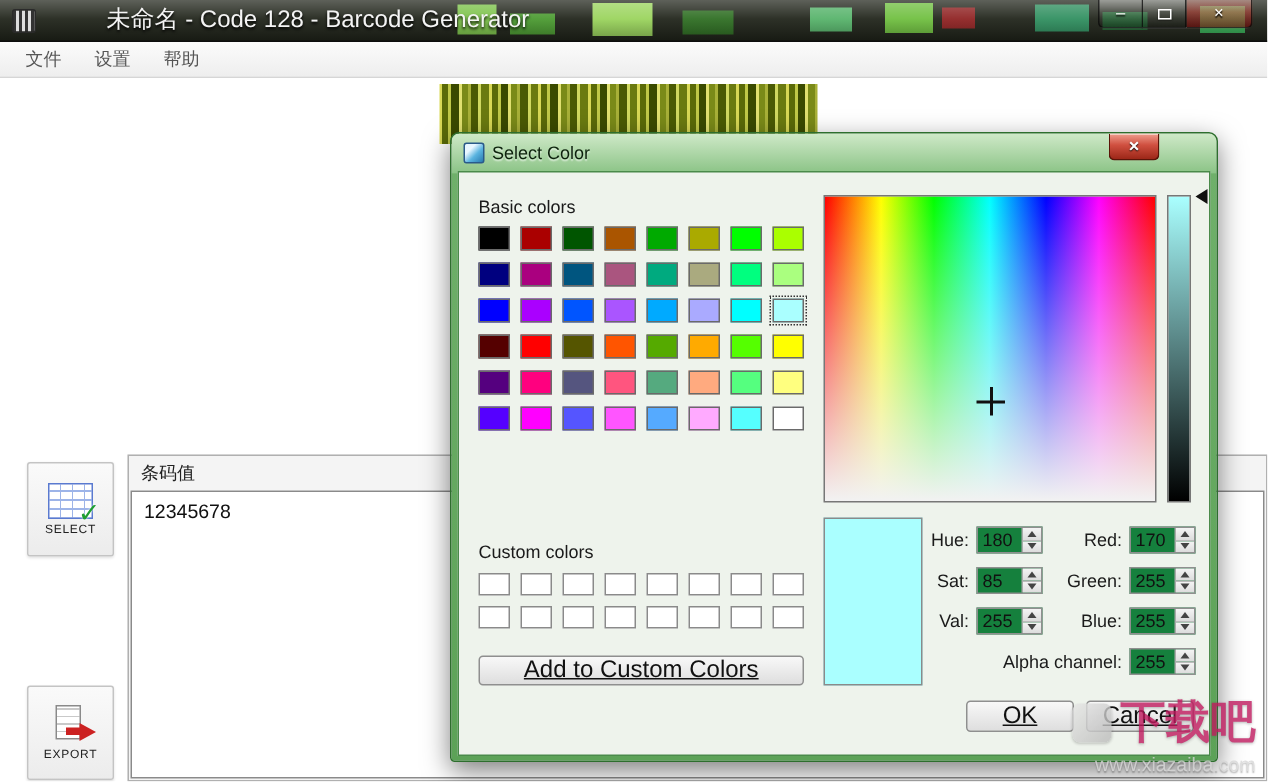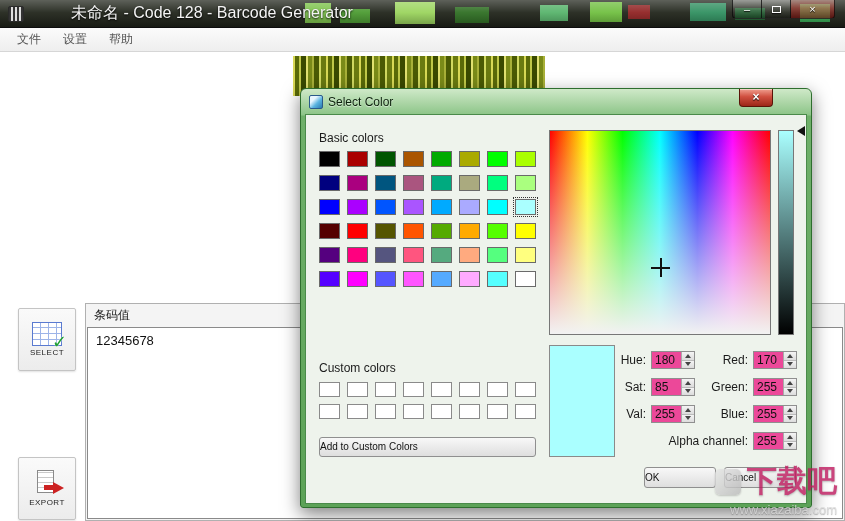--- a/index.html
+++ b/index.html
@@ -123,33 +123,33 @@
                linear-gradient(to right,#f00 0%,#ff0 17%,#0f0 33%,#0ff 50%,#00f 67%,#f0f 83%,#f00 100%); }
   .crosshair { position:absolute; left:101px; top:127px; width:19px; height:19px; }
   .crosshair::before { content:""; position:absolute; left:9px; top:0; width:2px; height:19px; background:#111; }
   .crosshair::after { content:""; position:absolute; top:9px; left:0; height:2px; width:19px; background:#111; }
 
   .value-slider { position:absolute; left:472px; top:15px; width:16px; height:205px; border:1px solid #777; cursor:pointer; }
   .slider-arrow { position:absolute; left:491px; top:11px; width:0; height:0; cursor:pointer;
     border-top:5px solid transparent; border-bottom:5px solid transparent; border-right:8px solid #111; }
 
   .qt-button { background:linear-gradient(#f8f8f8,#dedede); border:1px solid #8f8f8f; border-radius:3px;
-    font-size:10px; color:#111; text-align:left; cursor:pointer; }
+    font-size:16px; color:#111; text-align:center; cursor:pointer;text-decoration:underline; }
   .btn-add { position:absolute; left:13px; top:322px; width:217px; height:20px; line-height:18px; }
   .btn-ok { position:absolute; left:338px; top:352px; width:72px; height:21px; line-height:19px; }
   .btn-cancel { position:absolute; left:418px; top:352px; width:72px; height:21px; line-height:19px; }
 
   .color-preview { position:absolute; left:243px; top:230px; width:66px; height:112px; border:1px solid #8a8a8a; }
 
   .field { position:absolute; display:flex; align-items:center; gap:5px; height:18px; }
   .f-left { left:252px; }  .f-right { left:347px; }
   .f-hue,.f-red { top:236px; } .f-sat,.f-green { top:263px; } .f-val,.f-blue { top:290px; } .f-alpha { top:317px; }
   .flabel { display:inline-block; text-align:right; color:#1a1a1a; }
   .f-left .flabel { width:88px; } .f-right .flabel { width:95px; }
-  .spinbox { display:flex; width:44px; height:18px; background:#ec4899; border:1px solid #8f8f8f; cursor:text; }
+  .spinbox { display:flex; width:44px; height:18px; background:#15803d; border:1px solid #8f8f8f; cursor:text; }
   .spinval { flex:1; padding:1px 3px; font-size:12px; color:#111; }
   .spinbtns { width:13px; display:flex; flex-direction:column; border-left:1px solid #aaa; }
   .spin-up,.spin-down { flex:1; background:linear-gradient(#f4f4f4,#dcdcdc); display:flex; align-items:center; justify-content:center; cursor:pointer; }
   .spin-up { border-bottom:1px solid #bbb; }
   .spin-up::after { content:""; border-left:3px solid transparent; border-right:3px solid transparent; border-bottom:4px solid #444; }
   .spin-down::after { content:""; border-left:3px solid transparent; border-right:3px solid transparent; border-top:4px solid #444; }
 
   
   .watermark { position:absolute; right:8px; bottom:4px; z-index:40; text-align:right; opacity:.8; pointer-events:none; }
   .wm-row { display:flex; align-items:center; justify-content:flex-end; gap:6px; }

